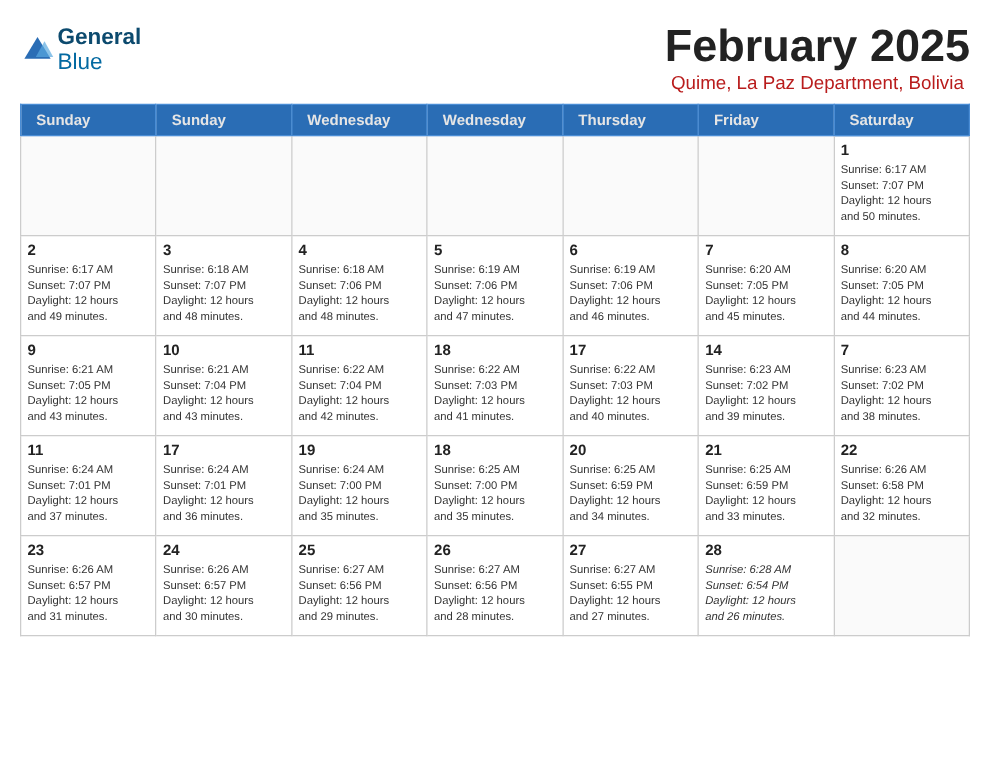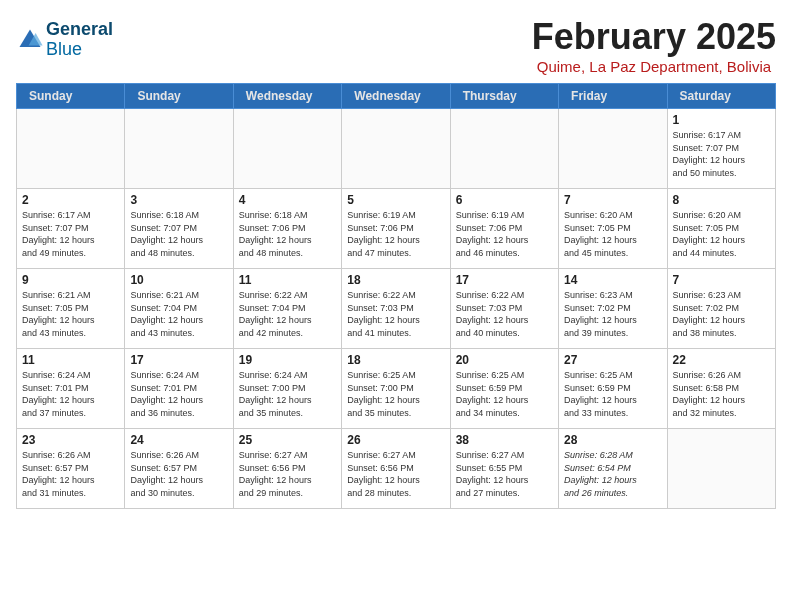--- a/index.html
+++ b/index.html
@@ -271,21 +271,21 @@
 and 35 minutes.</div>
         </td>
         <td>
           <div class="day-num">20</div>
           <div class="day-info" style="white-space: pre-line;">Sunrise: 6:25 AM
 Sunset: 6:59 PM
 Daylight: 12 hours
 and 34 minutes.</div>
         </td>
         <td>
-          <div class="day-num">27</div>
+          <div class="day-num">21</div>
           <div class="day-info" style="white-space: pre-line;">Sunrise: 6:25 AM
 Sunset: 6:59 PM
 Daylight: 12 hours
 and 33 minutes.</div>
         </td>
         <td>
           <div class="day-num">22</div>
           <div class="day-info" style="white-space: pre-line;">Sunrise: 6:26 AM
 Sunset: 6:58 PM
 Daylight: 12 hours
@@ -315,21 +315,21 @@
 and 29 minutes.</div>
         </td>
         <td>
           <div class="day-num">26</div>
           <div class="day-info" style="white-space: pre-line;">Sunrise: 6:27 AM
 Sunset: 6:56 PM
 Daylight: 12 hours
 and 28 minutes.</div>
         </td>
         <td>
-          <div class="day-num">38</div>
+          <div class="day-num">27</div>
           <div class="day-info" style="white-space: pre-line;">Sunrise: 6:27 AM
 Sunset: 6:55 PM
 Daylight: 12 hours
 and 27 minutes.</div>
         </td>
         <td>
           <div class="day-num">28</div>
           <div class="day-info" style="white-space: pre-line; font-style: italic;">Sunrise: 6:28 AM
 Sunset: 6:54 PM
 Daylight: 12 hours

